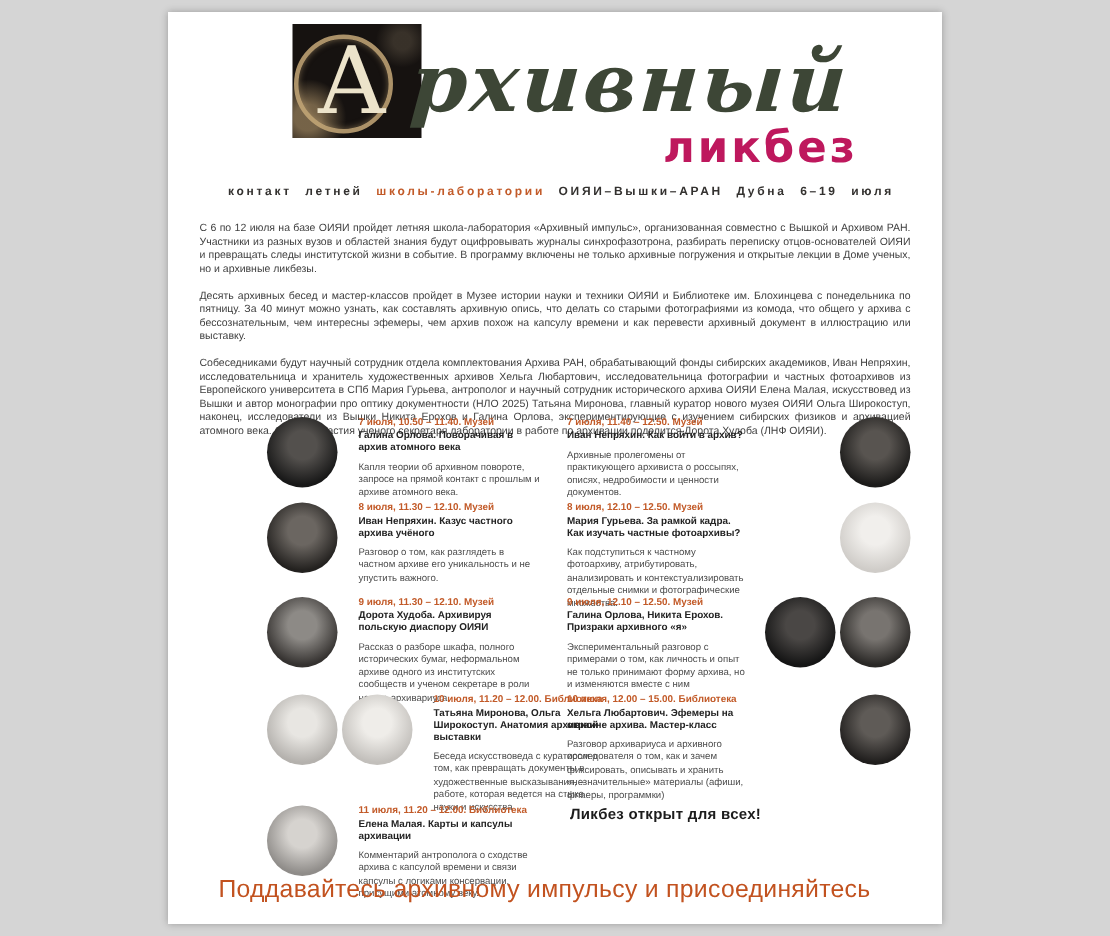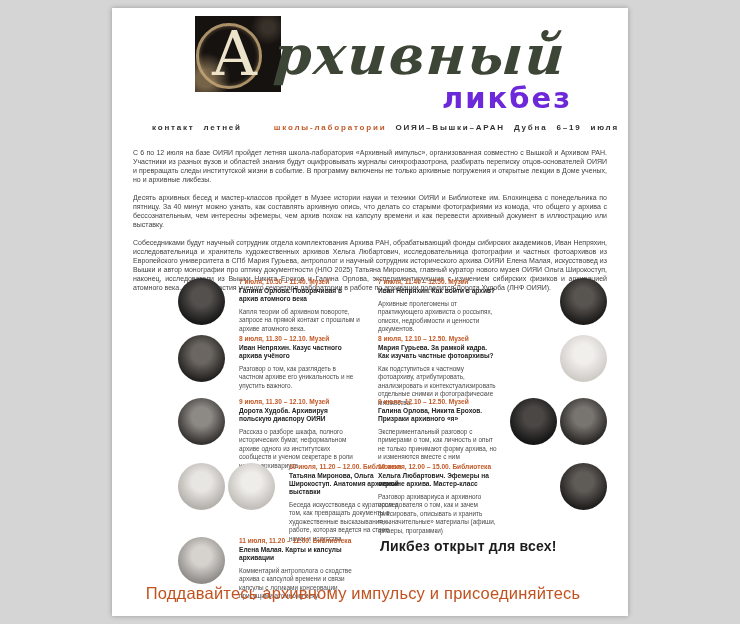--- a/index.html
+++ b/index.html
@@ -34,29 +34,29 @@
   .title-script{
     position:absolute;left:162px;top:14px;width:300px;height:66px;
     font-family:"DejaVu Serif",serif;font-style:italic;font-weight:700;
     font-size:54px;line-height:66px;letter-spacing:2px;
     color:#3d4636;transform:skewX(-4deg);white-space:nowrap;
   }
   .title-sub{
     position:absolute;right:56px;top:74px;
     font-family:"DejaVu Sans",sans-serif;font-weight:700;
     font-size:29px;line-height:32px;letter-spacing:2px;
-    color:#6d28d9;
+    color:#be185d;
   }
   .lectorium{
     position:absolute;left:40px;top:115px;width:440px;
     text-align:center;white-space:nowrap;
     font-size:8px;font-weight:700;letter-spacing:1.8px;word-spacing:5px;
     color:#33312f;
   }
-  .lectorium .hl{color:#c25a28;margin-left:23px;}
+  .lectorium .hl{color:#c25a28;}
   
   .intro{
     position:absolute;left:21px;top:140px;width:474px;
     font-size:7px;line-height:9px;color:#3f3f3f;text-align:justify;
   }
   .intro p{margin:0 0 9px 0;}
   
   .entry{position:absolute;display:flex;align-items:flex-start;}
   .entry .photos{display:flex;gap:3px;flex:none;}
   .photo{
@@ -66,21 +66,21 @@
   .etext{margin-left:14px;width:122px;}
   .entry.right{left:266px;width:229px;}
   .entry.right .etext{margin-left:0;width:120px;}
   .entry.right .photos{margin-left:auto;}
   .entry.left{left:66px;}
   .ewhen{font-size:6.6px;line-height:8px;font-weight:700;color:#c25a28;}
   .etitle{font-size:6.6px;line-height:8px;font-weight:700;color:#232323;margin:1px 0 5px 0;}
   .edesc{font-size:6.4px;line-height:8.4px;color:#4c4c4c;}
   .open-note{
     position:absolute;left:268px;top:530px;
-    font-size:14px;font-weight:700;color:#1c1c1c;letter-spacing:.2px;
+    font-size:10px;font-weight:700;color:#1c1c1c;letter-spacing:.2px;
   }
   .tagline{
     position:absolute;left:0;top:576px;width:502px;text-align:center;
     font-size:16.5px;font-weight:400;color:#c2521f;letter-spacing:.2px;
   }
 </style>
 </head>
 <body>
 
 <div class="poster">

